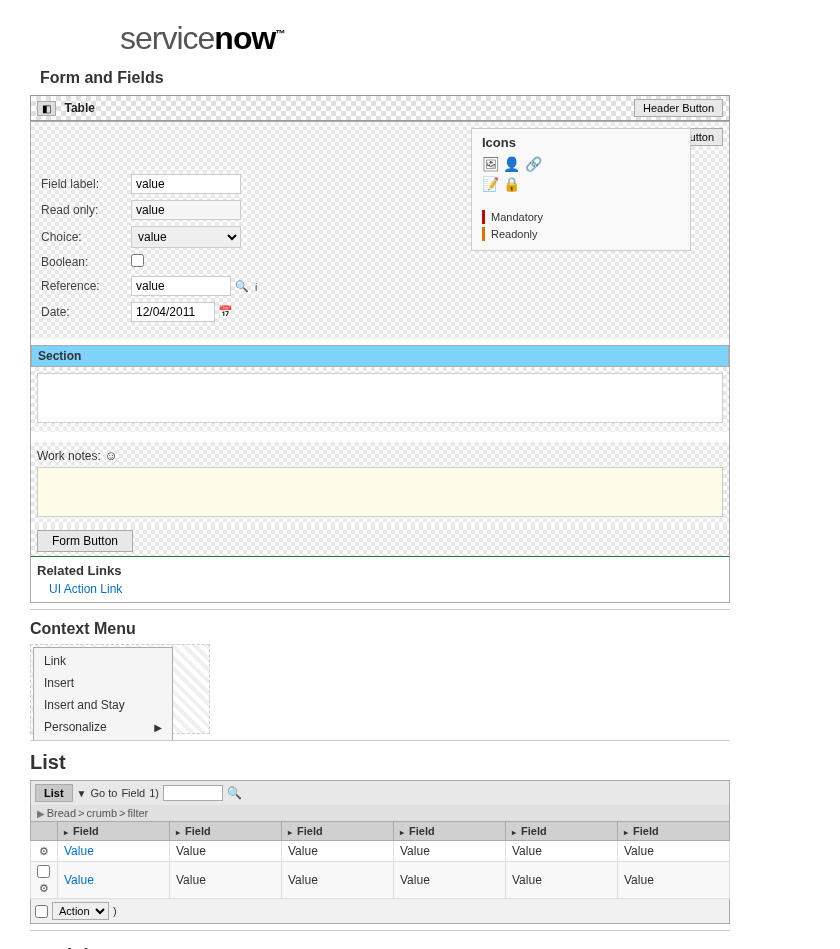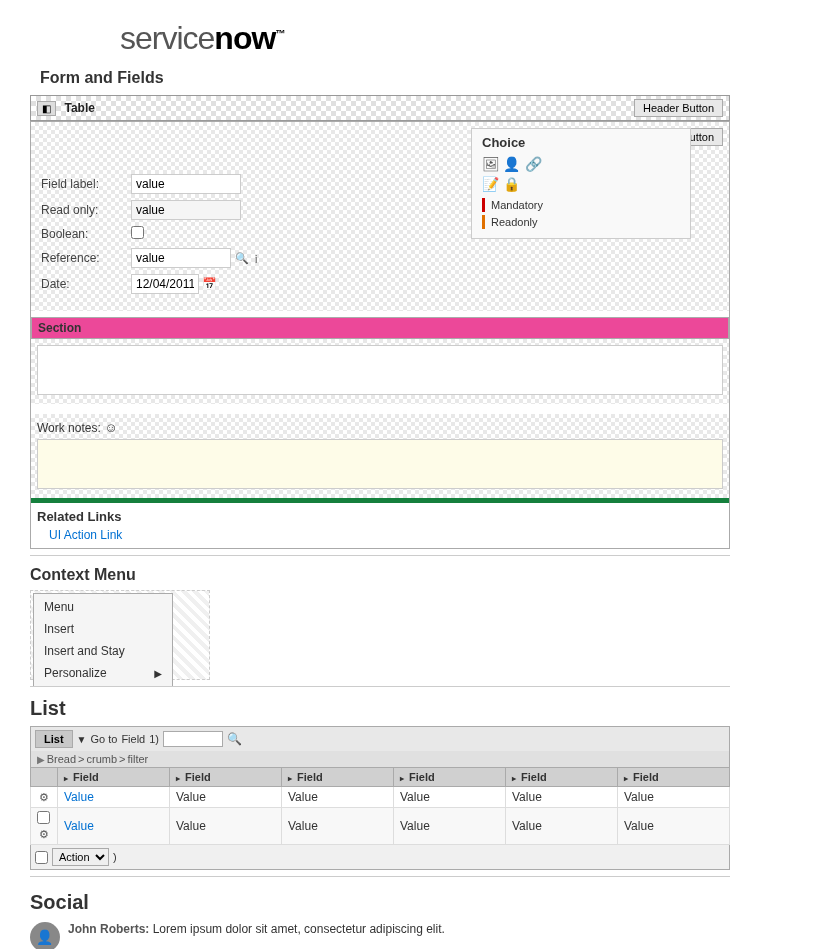--- a/index.html
+++ b/index.html
@@ -94,21 +94,21 @@
       height: 22px;
     }
     .ref-input-wrap { display: flex; align-items: center; gap: 2px; }
     .ref-input-wrap input[type="text"] { width: 100px; }
     .ref-btn {
       background: none; border: none; cursor: pointer; font-size: 11px; color: #555;
       padding: 0 2px;
     }
     .checkbox-input { width: 13px; height: 13px; }
     .date-wrap { display: flex; align-items: center; gap: 3px; }
-    .date-wrap input[type="text"] { width: 68px; }
+    .date-wrap input[type="text"] { width: 84px; }
     .date-btn { background: none; border: none; cursor: pointer; font-size: 12px; }
 
     
     .icons-panel {
       position: absolute;
       top: 6px;
       left: 440px;
       border: 1px solid #ccc;
       background: #f9f9f9;
       padding: 6px 10px;
@@ -116,21 +116,21 @@
     }
     .icons-panel-title { font-weight: bold; font-size: 13px; margin-bottom: 6px; }
     .icons-row { display: flex; align-items: center; gap: 4px; margin-bottom: 4px; }
     .icon-sym { font-size: 14px; color: #555; }
     .legend-row { display: flex; align-items: center; gap: 6px; margin-bottom: 3px; font-size: 11px; }
     .legend-bar-red { width: 3px; height: 14px; background: #c00; display: inline-block; }
     .legend-bar-orange { width: 3px; height: 14px; background: #e07000; display: inline-block; }
 
     
     .section-bar {
-      background: #ec4899;
+      background: #7dd3fc;
       border: 1px solid #aaa;
       padding: 3px 6px;
       font-size: 12px;
       font-weight: bold;
       color: #333;
       margin-top: 6px;
     }
 
     
     .long-field-wrap { padding: 6px; }
@@ -160,21 +160,21 @@
     .form-btn-wrap { padding: 4px 6px; }
     .form-button {
       background: #e8e8e8;
       border: 1px solid #aaa;
       padding: 3px 14px;
       font-size: 12px;
       cursor: pointer;
     }
 
     
-    .related-links-wrap { padding: 6px; border-top: 5px solid #15803d; }
+    .related-links-wrap { padding: 6px; border-top: 1px solid #15803d; }
     .related-links-title { font-weight: bold; font-size: 13px; margin-bottom: 4px; }
     .related-link { color: #0070d2; text-decoration: none; font-size: 12px; margin-left: 12px; }
 
     
     .section-divider { border: none; border-top: 1px solid #ccc; margin: 6px 0; }
 
     
     .context-menu-title { font-size: 16px; font-weight: bold; margin: 10px 0 6px 0; }
     .context-menu-box {
       border: 1px solid #aaa;
@@ -338,20 +338,28 @@
             <tr>
           <td class="field-label">Field label:</td>
           <td class="field-input">
             <input type="text" value="value" style="">
           </td>
         </tr>
         <tr>
           <td class="field-label">Read only:</td>
           <td class="field-input">
             <input type="text" value="value" style="background: rgb(245, 245, 245);">
+          </td>
+        </tr>
+        <tr>
+          <td class="field-label">Choice:</td>
+          <td class="field-input">
+            <select>
+              <option>value</option>
+            </select>
           </td>
         </tr>
         <tr>
           <td class="field-label">Boolean:</td>
           <td class="field-input">
             <input type="checkbox" class="checkbox-input" style="">
           </td>
         </tr>
         <tr>
           <td class="field-label">Reference:</td>
@@ -369,31 +377,31 @@
             <div class="date-wrap">
               <input type="text" value="12/04/2011" style="">
               <button class="date-btn">📅</button>
             </div>
           </td>
         </tr>
       </tbody>
         </table>
 
       <div class="icons-panel">
-        <div class="icons-panel-title">Choice</div>
+        <div class="icons-panel-title">Icons</div>
         <div class="icons-row">
           <span class="icon-sym">🖼</span>
           <span class="icon-sym">👤</span>
           <span class="icon-sym">🔗</span>
         </div>
         <div class="icons-row">
           <span class="icon-sym">📝</span>
           <span class="icon-sym">🔒</span>
         </div>
-        <div style="margin-top:6px;">
+        <div style="margin-top:18px;">
           <div class="legend-row">
             <span class="legend-bar-red"></span>
             <span>Mandatory</span>
           </div>
           <div class="legend-row">
             <span class="legend-bar-orange"></span>
             <span>Readonly</span>
           </div>
         </div>
       </div>
@@ -408,35 +416,38 @@
     </div>
 
     <div class="work-notes-wrap" style="background: repeating-conic-gradient(#e8e8e8 0% 25%, #fff 0% 50%) 0 0 / 8px 8px;">
       <div class="field-name-label">
         <span>Work notes:</span>
         <span style="font-size:13px;">☺</span>
       </div>
       <textarea class="work-notes-input" style=""></textarea>
     </div>
 
+    <div class="form-btn-wrap" style="background: repeating-conic-gradient(#e8e8e8 0% 25%, #fff 0% 50%) 0 0 / 8px 8px;">
+      <button class="form-button">Form Button</button>
+    </div>
 
     <div class="related-links-wrap">
       <div class="related-links-title">Related Links</div>
       <a href="#" class="related-link">UI Action Link</a>
     </div>
 
   </div>
 
   <hr class="section-divider">
 
   <div class="context-menu-title">Context Menu</div>
   <div class="context-menu-area">
     <div class="context-menu-box">
       <div class="context-menu-item">
-        <span>Menu</span>
+        <span>Link</span>
       </div>
       <div class="context-menu-item">
         <span>Insert</span>
       </div>
       <div class="context-menu-item">
         <span>Insert and Stay</span>
       </div>
       <div class="context-menu-item">
         <span>Personalize</span>
         <span class="menu-arrow">▶</span>

